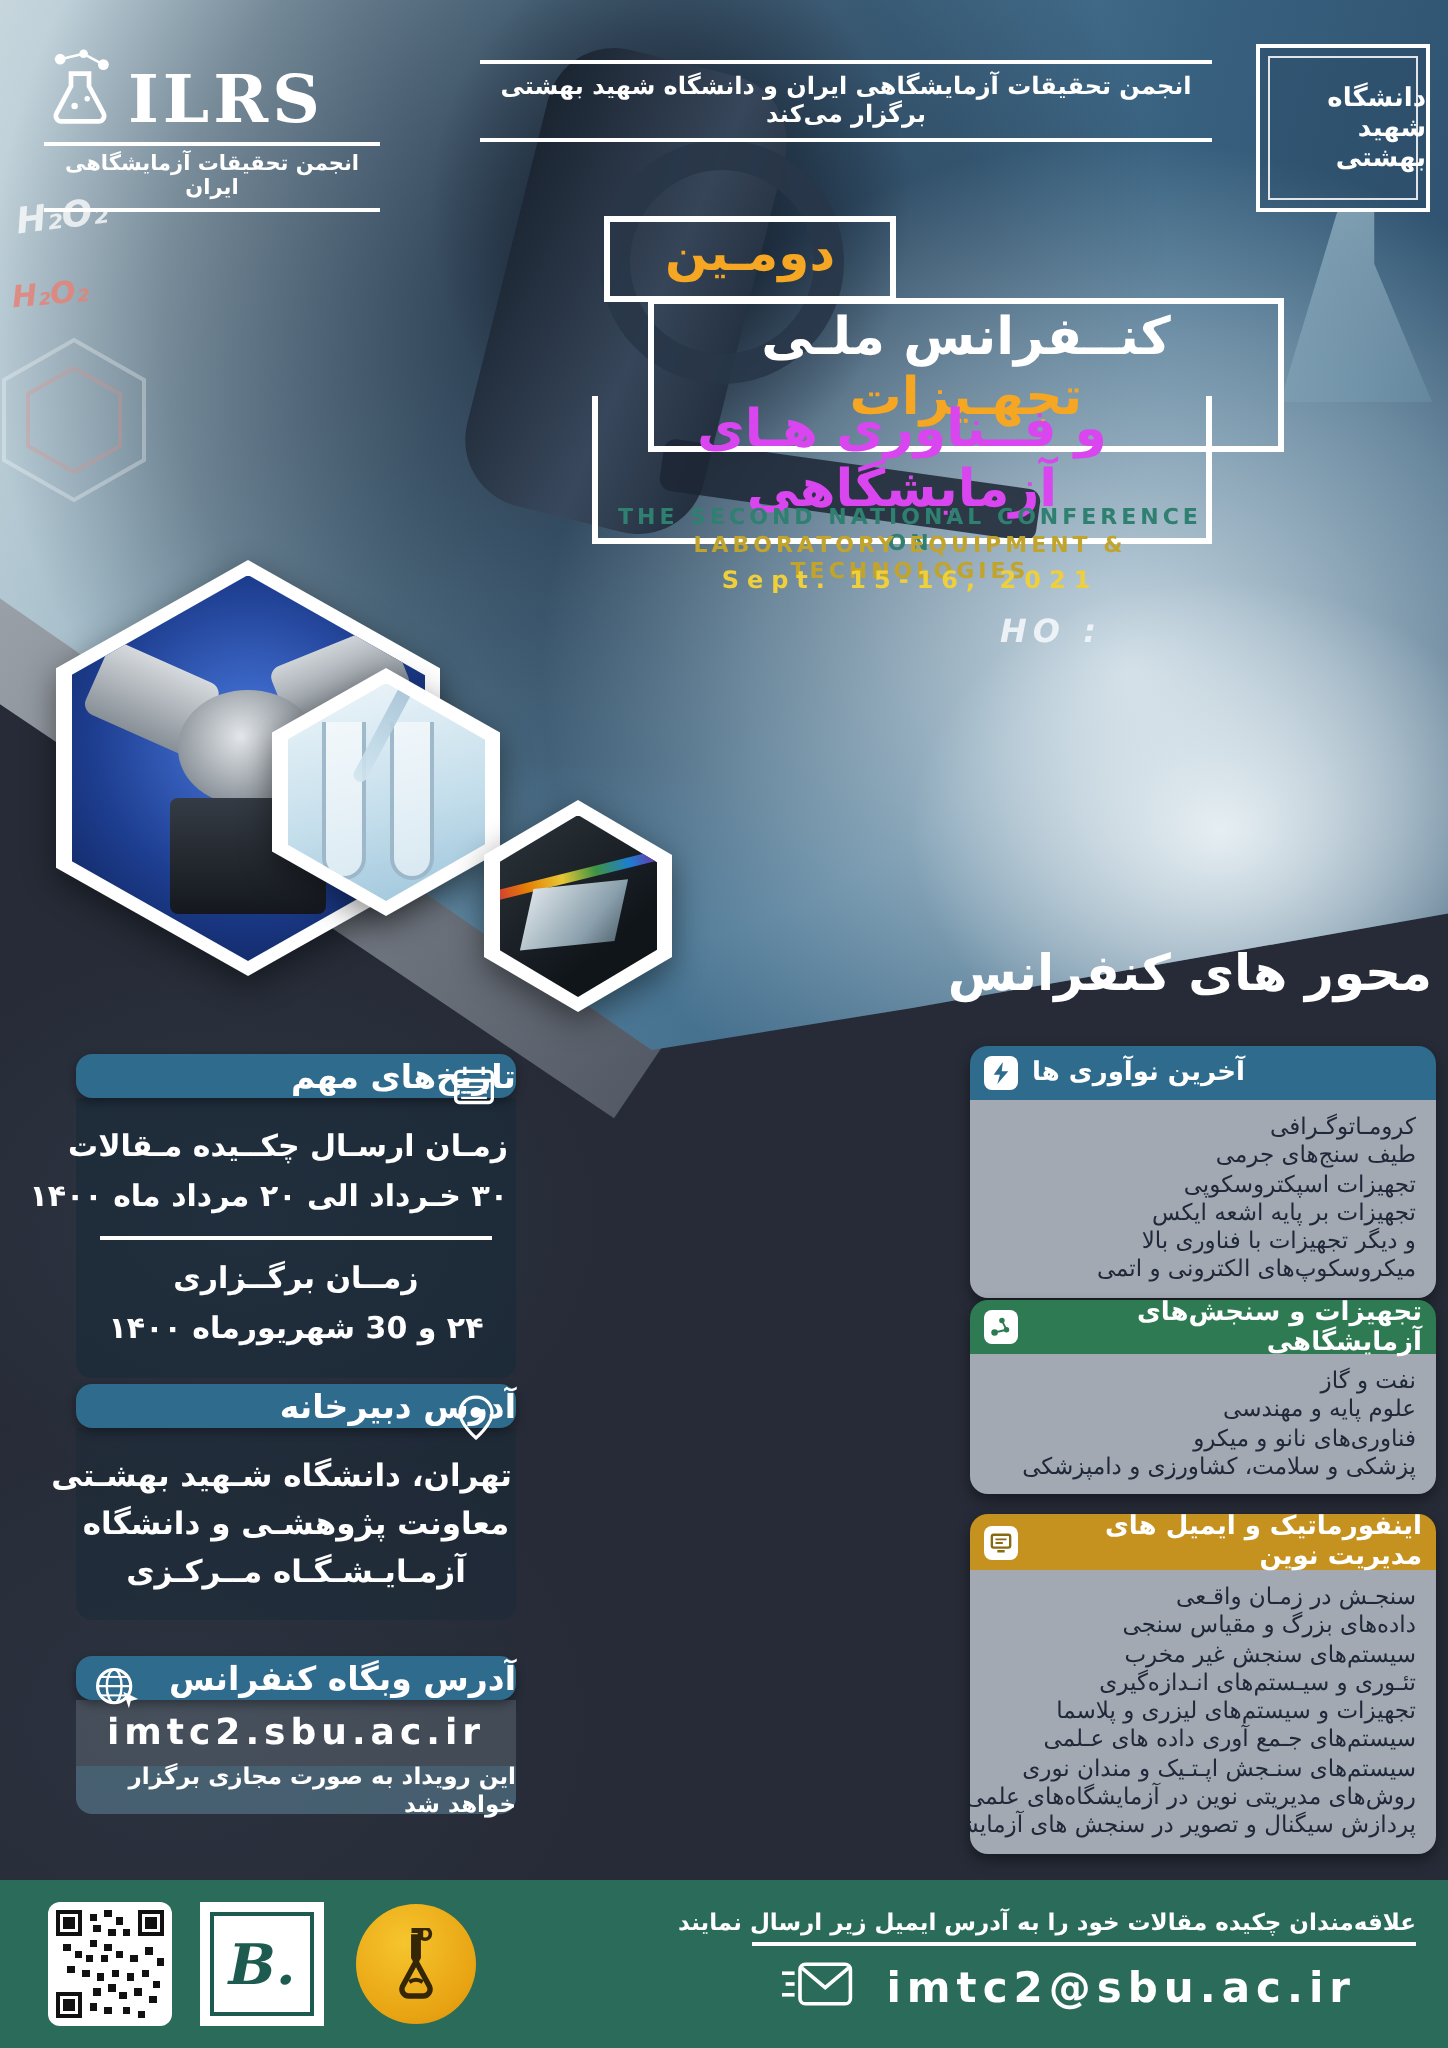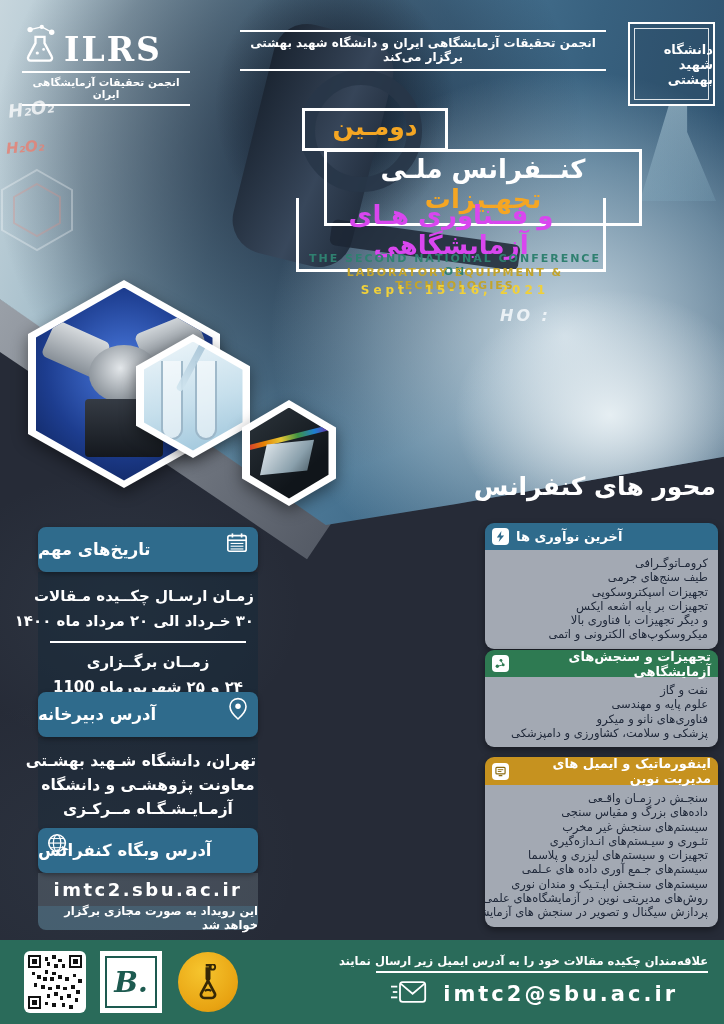--- a/index.html
+++ b/index.html
@@ -112,22 +112,22 @@
   .ticon { width:17px; height:17px; background:#fff; border-radius:4px; flex:0 0 auto;
     display:flex; align-items:center; justify-content:center; }
   .tbody { background:#a3a9b3; padding:6px 10px 7px; direction:rtl; text-align:right;
     color:#20293a; font-size:11.5px; font-weight:500; }
   .titem { line-height:14.3px; white-space:nowrap; }
   .tb1 { top:523px; } .tb1 .tbox-h { background:#2f6b8c; }
   .tb2 { top:650px; } .tb2 .tbox-h { background:#2e7a52; }
   .tb3 { top:757px; } .tb3 .tbox-h { background:#c6921f; height:28px; }
   
   .side-box { position:absolute; left:38px; width:220px; }
-  .side-h { position:relative; height:45px; background:#2f6b8c; border-radius:8px;
-    display:flex; align-items:center; justify-content:flex-end;
+  .side-h { position:relative; height:22px; background:#2f6b8c; border-radius:8px;
+    display:flex; align-items:center; justify-content:flex-start;
     color:#fff; font-size:16.5px; font-weight:bold; direction:rtl;
     box-shadow:0 2px 5px rgba(0,0,0,0.35); }
   .side-h .icon-right { position:absolute; right:10px; top:5px; }
   .side-h .icon-left { position:absolute; left:8px; top:4px; }
   .side-body { border-radius:0 0 8px 8px; color:#fff; direction:rtl; text-align:center; }
   .sb-dates { top:527px; }
   .sb-dates .side-body { background:rgba(20,40,56,0.5); padding:12px 4px 12px; }
   .d-line { font-size:15px; font-weight:bold; line-height:25px; white-space:nowrap; }
   .d-div { width:196px; height:2px; background:#fff; margin:7px auto 7px; }
   .sb-addr { top:692px; }
@@ -324,21 +324,21 @@
           <line x1="5" y1="15.5" x2="19" y2="15.5" stroke="#fff" stroke-width="1.2"></line>
           <line x1="5" y1="18.5" x2="19" y2="18.5" stroke="#fff" stroke-width="1.2"></line>
         </svg>
       </span>
     </div>
     <div class="side-body">
       <div class="d-line">زمـان ارسـال چکــیده مـقالات</div>
       <div class="d-line">۳۰ خـرداد الی ۲۰ مرداد ماه ۱۴۰۰</div>
       <div class="d-div"></div>
       <div class="d-line">زمــان برگــزاری</div>
-      <div class="d-line">۲۴ و ۲۵ شهریورماه 1100</div>
+      <div class="d-line">۲۴ و 30 شهریورماه ۱۴۰۰</div>
     </div>
   </div>
 
   <div class="side-box sb-addr">
     <div class="side-h">
       <span>آدرس دبیرخانه</span>
       <span class="icon-right">
         <svg width="20" height="24" viewBox="0 0 24 30">
           <path d="M12 2 C6 2 2 6.5 2 12 c0 7 10 15.5 10 15.5 S22 19 22 12 C22 6.5 18 2 12 2 z" fill="none" stroke="#fff" stroke-width="2"></path>
           <circle cx="12" cy="11.5" r="3.4" fill="#fff"></circle>

